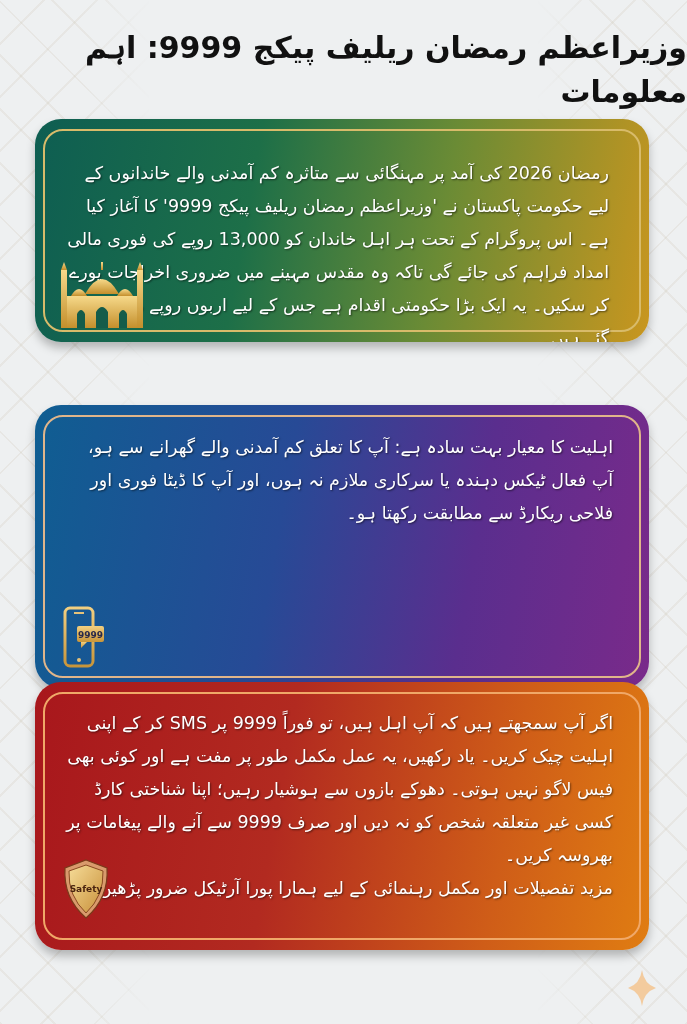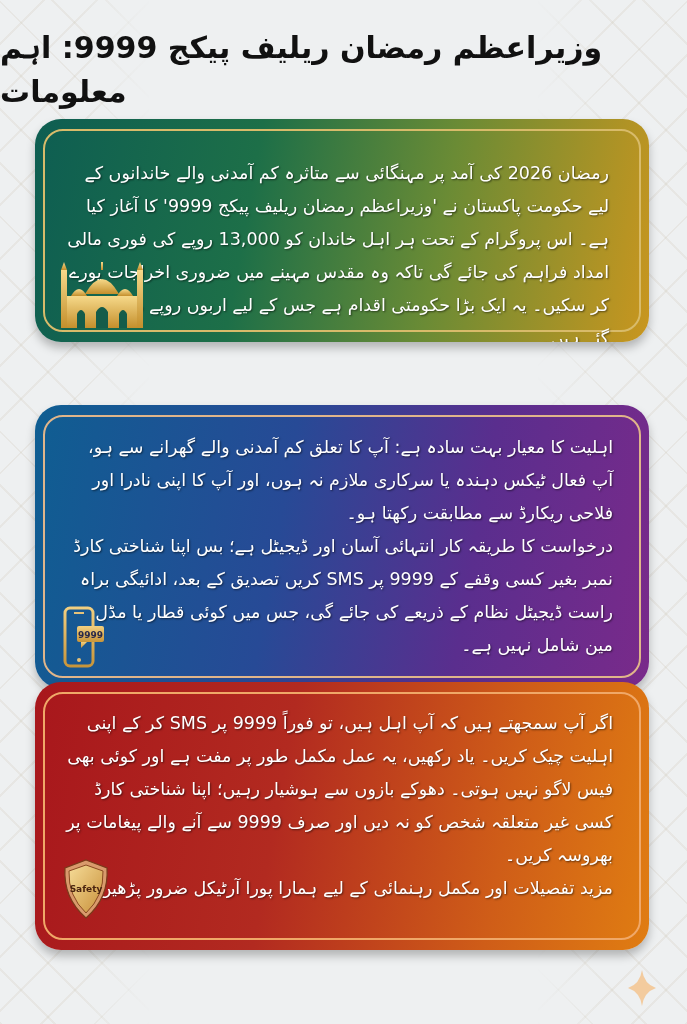--- a/index.html
+++ b/index.html
@@ -13,21 +13,21 @@
     position: absolute; inset: 0;
     background-image:
       repeating-linear-gradient(45deg, rgba(200,190,170,0.18) 0 2px, transparent 2px 38px),
       repeating-linear-gradient(-45deg, rgba(200,190,170,0.18) 0 2px, transparent 2px 38px);
     -webkit-mask-image: linear-gradient(90deg, #000 0 12%, transparent 22% 78%, #000 88%);
     mask-image: linear-gradient(90deg, #000 0 12%, transparent 22% 78%, #000 88%);
     pointer-events: none;
   }
   .title {
     position: absolute; top: 26px; left: 0; width: 687px;
-    text-align: left;
+    text-align: right;
     direction: rtl;
     font-family: "DejaVu Sans", sans-serif;
     font-weight: bold;
     font-size: 30px;
     color: #111;
     line-height: 44px;
   }
   .card {
     position: absolute;
     left: 35px; width: 614px;
@@ -107,22 +107,21 @@
     <rect x="10" y="40" width="70" height="32" fill="url(#gold1)"></rect>
     <path d="M20 72 V58 Q24 50 28 58 V72 Z" fill="#145c4a"></path>
     <path d="M39 72 V56 Q45 46 51 56 V72 Z" fill="#145c4a"></path>
     <path d="M62 72 V58 Q66 50 70 58 V72 Z" fill="#145c4a"></path>
   </svg>
 </section>
 
 <section class="card card-purple">
   <div class="inner-frame"></div>
   <div class="card-text">
-    <p>اہلیت کا معیار بہت سادہ ہے: آپ کا تعلق کم آمدنی والے گھرانے سے ہو، آپ فعال ٹیکس دہندہ یا سرکاری ملازم نہ ہوں، اور آپ کا اپنی نادرا اور فلاحی ریکارڈ سے مطابقت رکھتا ہو۔</p>
-    <p>درخواست کا طریقہ کار انتہائی آسان اور ڈیجیٹل ہے؛ بس اپنا شناختی کارڈ نمبر بغیر کسی وقفے کے 9999 پر SMS کریں تصدیق کے بعد، ادائیگی براہ راست ڈیجیٹل نظام کے ذریعے کی جائے گی، جس میں کوئی قطار یا مڈل مین شامل نہیں ہے۔</p>
+    <p>اہلیت کا معیار بہت سادہ ہے: آپ کا تعلق کم آمدنی والے گھرانے سے ہو، آپ فعال ٹیکس دہندہ یا سرکاری ملازم نہ ہوں، اور آپ کا ڈیٹا فوری اور فلاحی ریکارڈ سے مطابقت رکھتا ہو۔</p>
   </div>
   <svg class="icon phone" viewBox="0 0 42 62">
     <defs>
       <linearGradient id="gold2" x1="0" y1="0" x2="0" y2="1">
         <stop offset="0" stop-color="#f2cf80"></stop>
         <stop offset="1" stop-color="#c8953a"></stop>
       </linearGradient>
     </defs>
     <rect x="2" y="2" width="28" height="58" rx="5" fill="none" stroke="url(#gold2)" stroke-width="3"></rect>
     <rect x="11" y="6" width="10" height="2" fill="#e5c27a"></rect>

